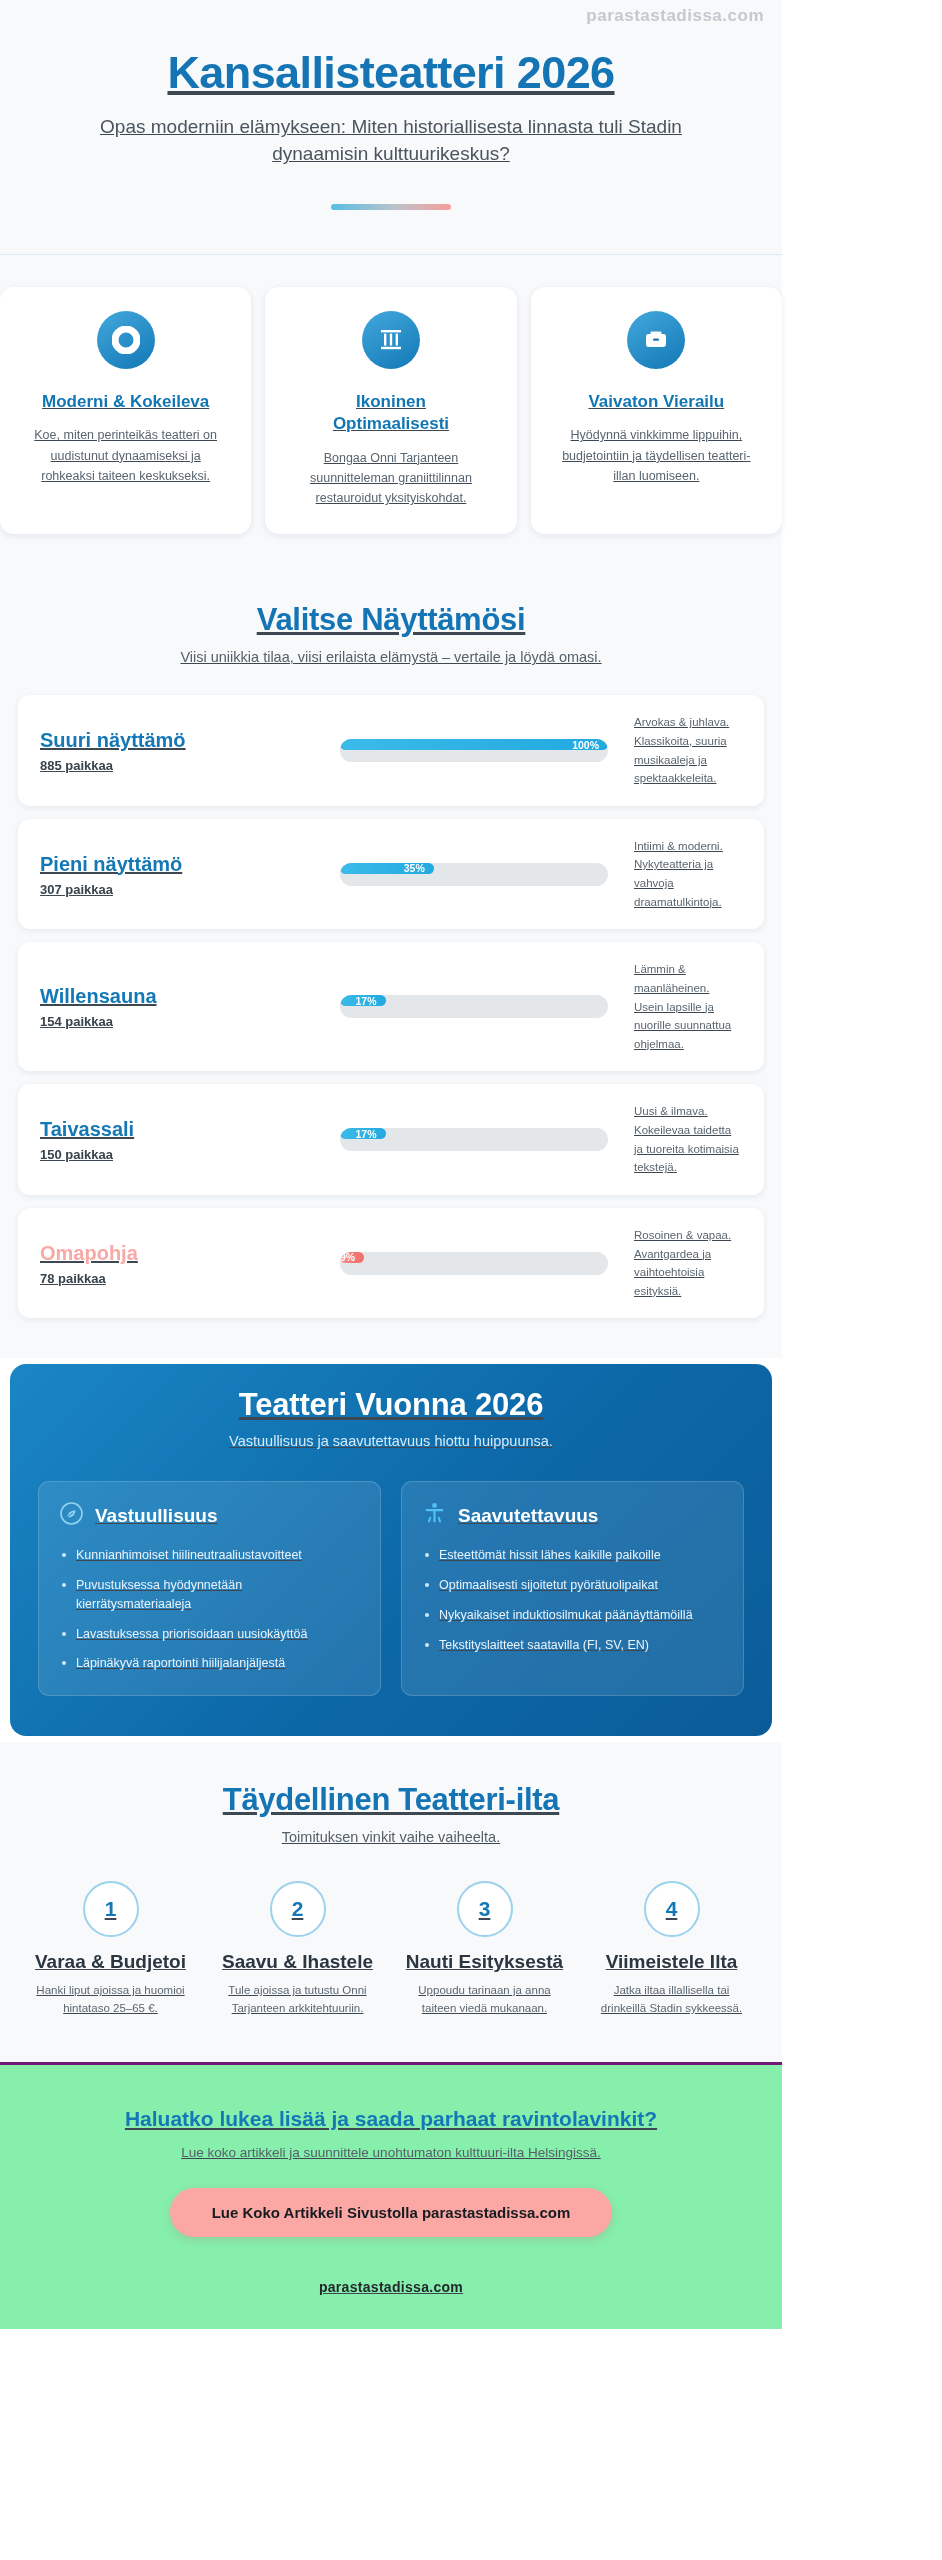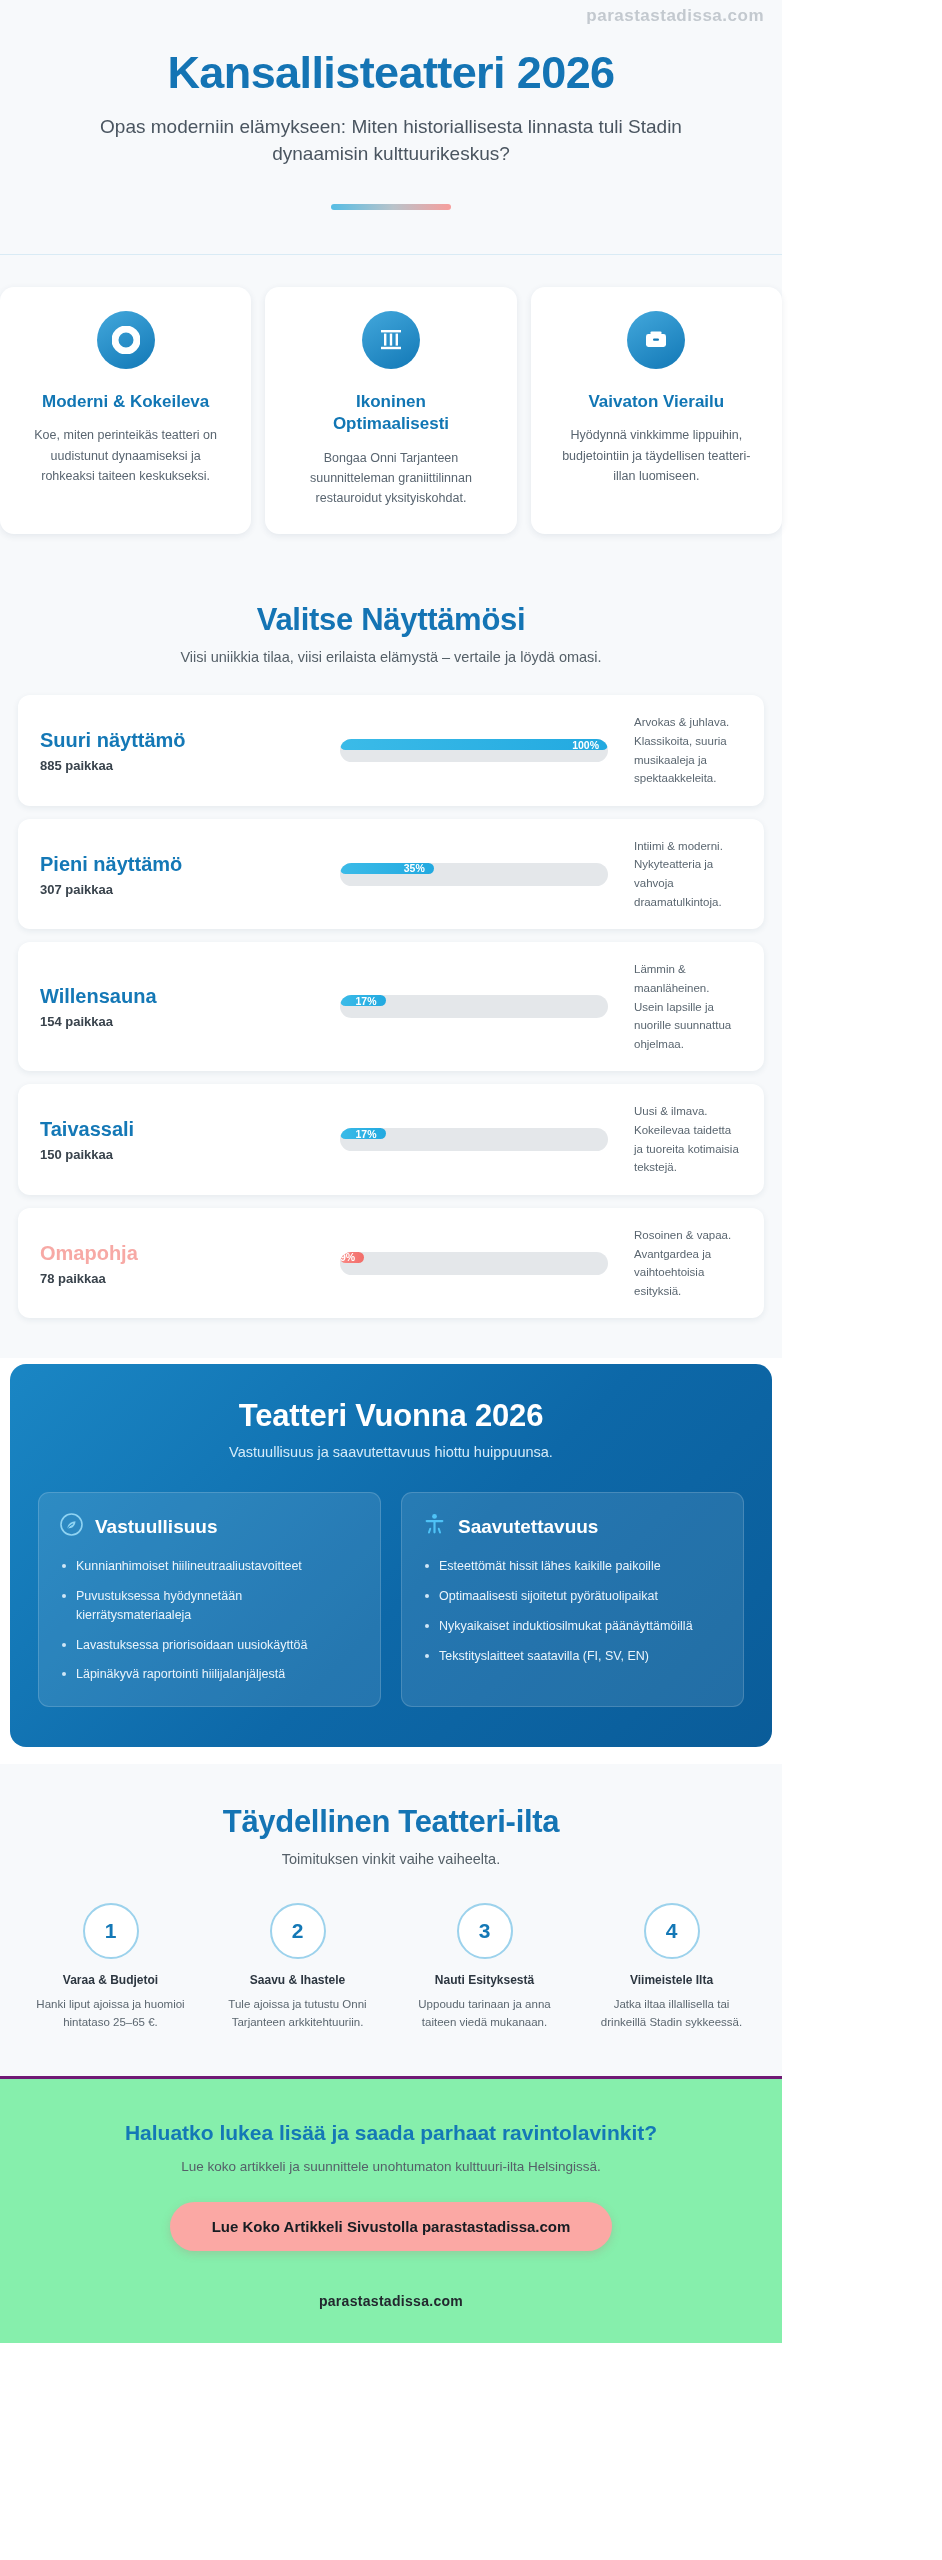--- a/index.html
+++ b/index.html
@@ -16,20 +16,21 @@
     -webkit-font-smoothing: antialiased;
   }
 
   .page {
     width: 782px;
     min-height: 2560px;
     position: relative;
     background: #ffffff;
     display: flex;
     flex-direction: column;
+    text-decoration: underline;
   }
 
   
   .hero {
     background: #f7f9fb;
     padding: 26px 40px 44px;
     text-align: center;
     border-bottom: 1px solid #d9ebf5;
     position: relative;
   }
@@ -207,22 +208,22 @@
     line-height: 1.62;
     color: #5a6670;
     margin-left: 26px;
     flex: 1;
   }
 
   
   .panel {
     background: linear-gradient(135deg, #1a86c4 0%, #0d68a8 55%, #0a5c99 100%);
     border-radius: 16px;
-    margin: 6px 10px 17px;
-    padding: 34px 28px 40px;
+    margin: 6px 10px 6px;
+    padding: 23px 28px 40px;
     color: #fff;
   }
   .panel-title {
     font-size: 31px;
     font-weight: 800;
     text-align: center;
     letter-spacing: -0.2px;
   }
   .panel-sub {
     font-size: 14.5px;
@@ -291,21 +292,21 @@
     border: 2px solid #9cd2ec;
     background: #ffffff;
     display: flex;
     align-items: center;
     justify-content: center;
     font-size: 21px;
     font-weight: 800;
     color: #1478b6;
   }
   .step-title {
-    font-size: 12px;
+    font-size: 19px;
     font-weight: 800;
     color: #2c3640;
     margin-bottom: 9px;
   }
   .step-body {
     font-size: 11.5px;
     line-height: 1.56;
     color: #5c6770;
     padding: 0 8px;
   }

